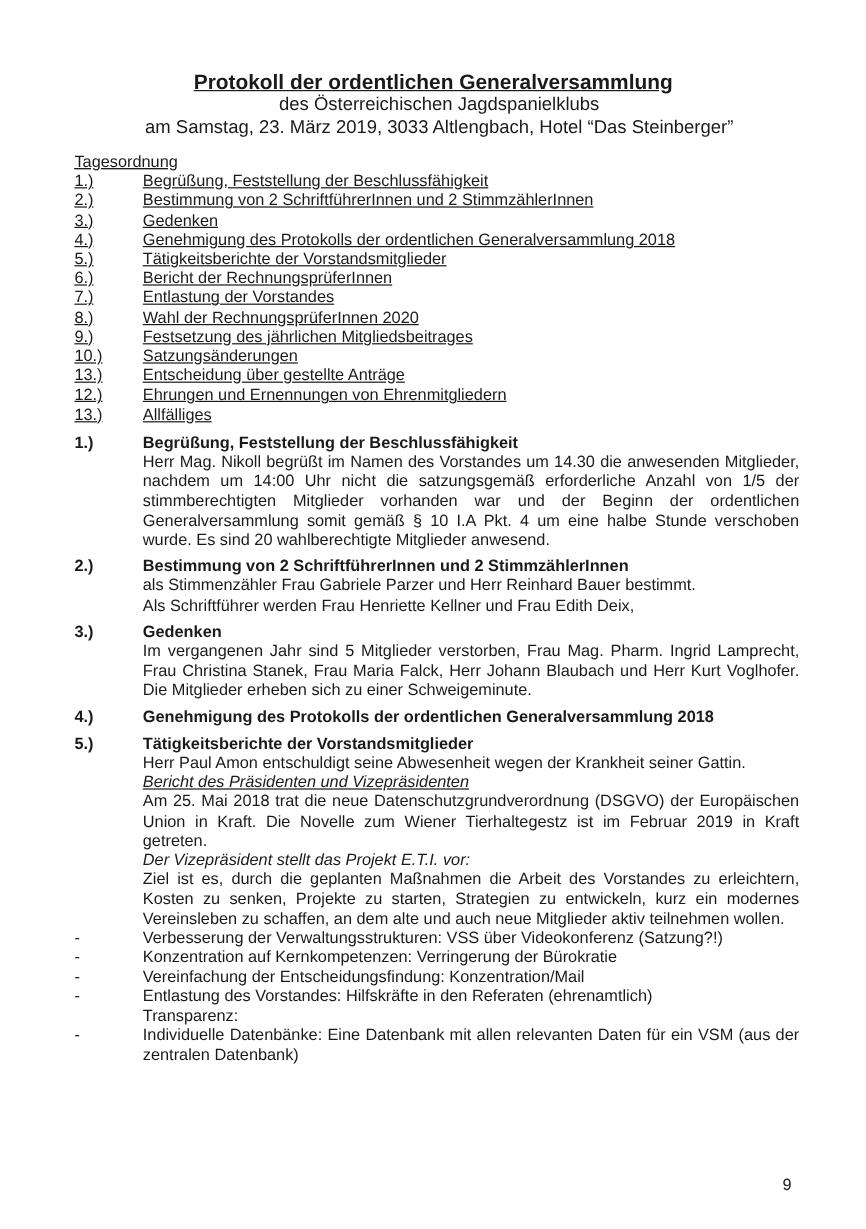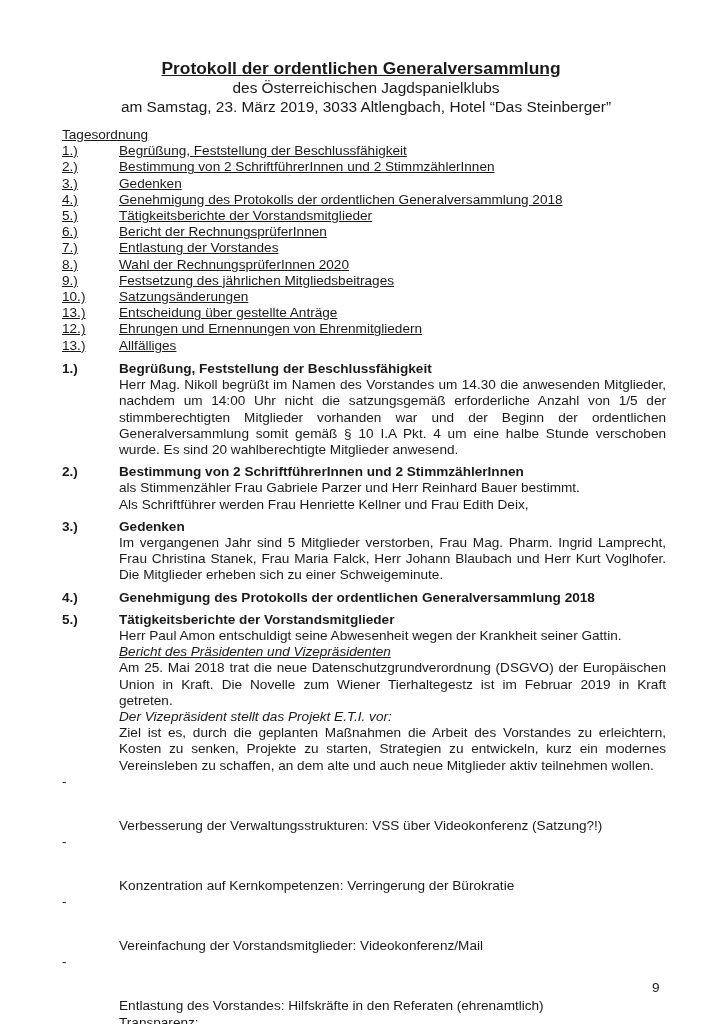--- a/index.html
+++ b/index.html
@@ -18,21 +18,21 @@
     .sections { position: absolute; top: 361px; left: 62px; width: 604px; }
     .section { display: flex; margin-bottom: 6px; }
     .sec-num { width: 57px; flex: none; font-weight: bold; }
     .sec-body { flex: 1; width: 547px; }
     .sec-title { font-weight: bold; }
     .justify { text-align: justify; }
     .it { font-style: italic; }
     .it-u { font-style: italic; text-decoration: underline; }
     .bullet { display: flex; margin-left: -57px; }
     .bullet-dash { width: 57px; flex: none; text-indent: 0; }
-    .bullet-text { flex: 1; margin-top: 44px; }
+    .bullet-text { flex: 1; }
     .page-num { position: absolute; top: 980px; left: 652px; font-size: 13.6px; }
   </style>
 </head>
 <body>
 
 <div class="header">
   <div class="title">Protokoll der ordentlichen Generalversammlung</div>
   <div class="subtitle">des Österreichischen Jagdspanielklubs</div>
   <div class="subtitle">am Samstag, 23. März 2019, 3033 Altlengbach, Hotel “Das Steinberger”</div>
 </div>
@@ -139,21 +139,21 @@
       <div class="bullet">
           <span class="bullet-dash">-</span>
           <span class="bullet-text">Verbesserung der Verwaltungsstrukturen: VSS über Videokonferenz (Satzung?!)</span>
         </div>
       <div class="bullet">
           <span class="bullet-dash">-</span>
           <span class="bullet-text">Konzentration auf Kernkompetenzen: Verringerung der Bürokratie</span>
         </div>
       <div class="bullet">
           <span class="bullet-dash">-</span>
-          <span class="bullet-text">Vereinfachung der Vorstandsmitglieder: Videokonferenz/Mail</span>
+          <span class="bullet-text">Vereinfachung der Entscheidungsfindung: Konzentration/Mail</span>
         </div>
       <div class="bullet">
           <span class="bullet-dash">-</span>
           <span class="bullet-text">Entlastung des Vorstandes: Hilfskräfte in den Referaten (ehrenamtlich)</span>
         </div>
       <div>Transparenz:</div>
       <div class="bullet">
           <span class="bullet-dash">-</span>
           <span class="bullet-text justify">Individuelle Datenbänke: Eine Datenbank mit allen relevanten Daten für ein VSM (aus der zentralen Datenbank)</span>
         </div>

